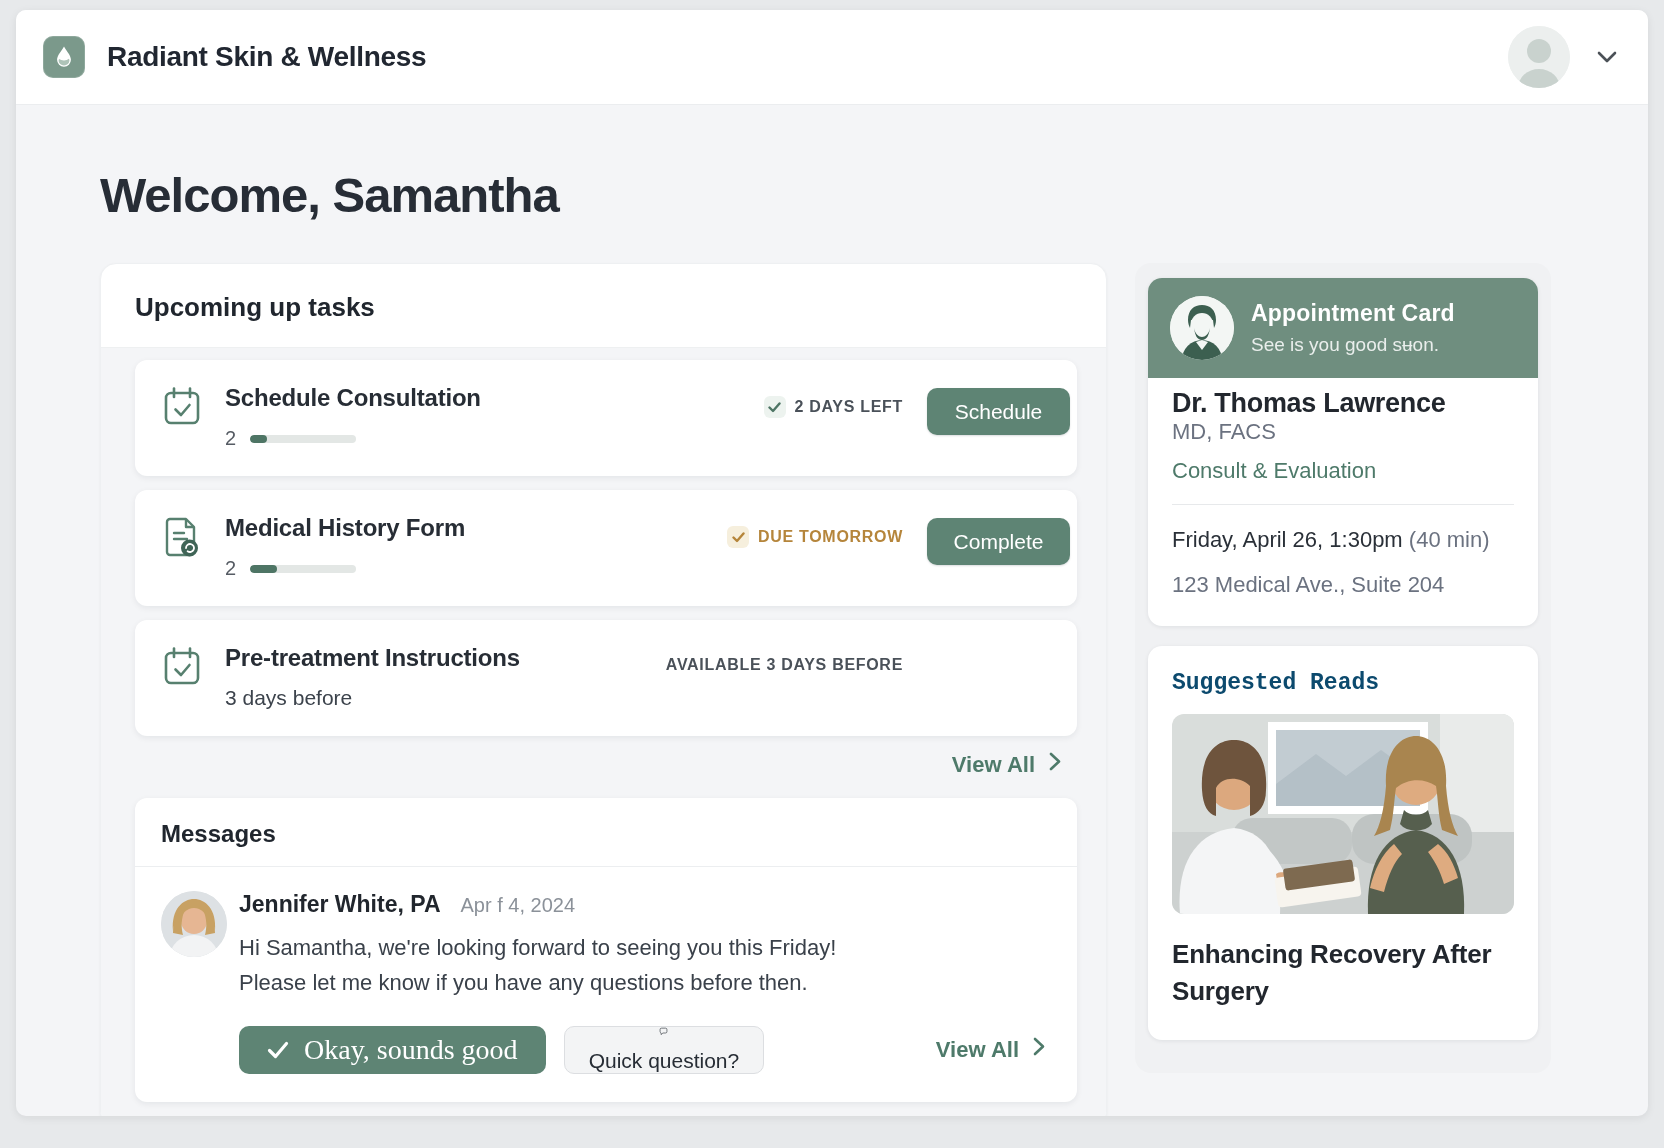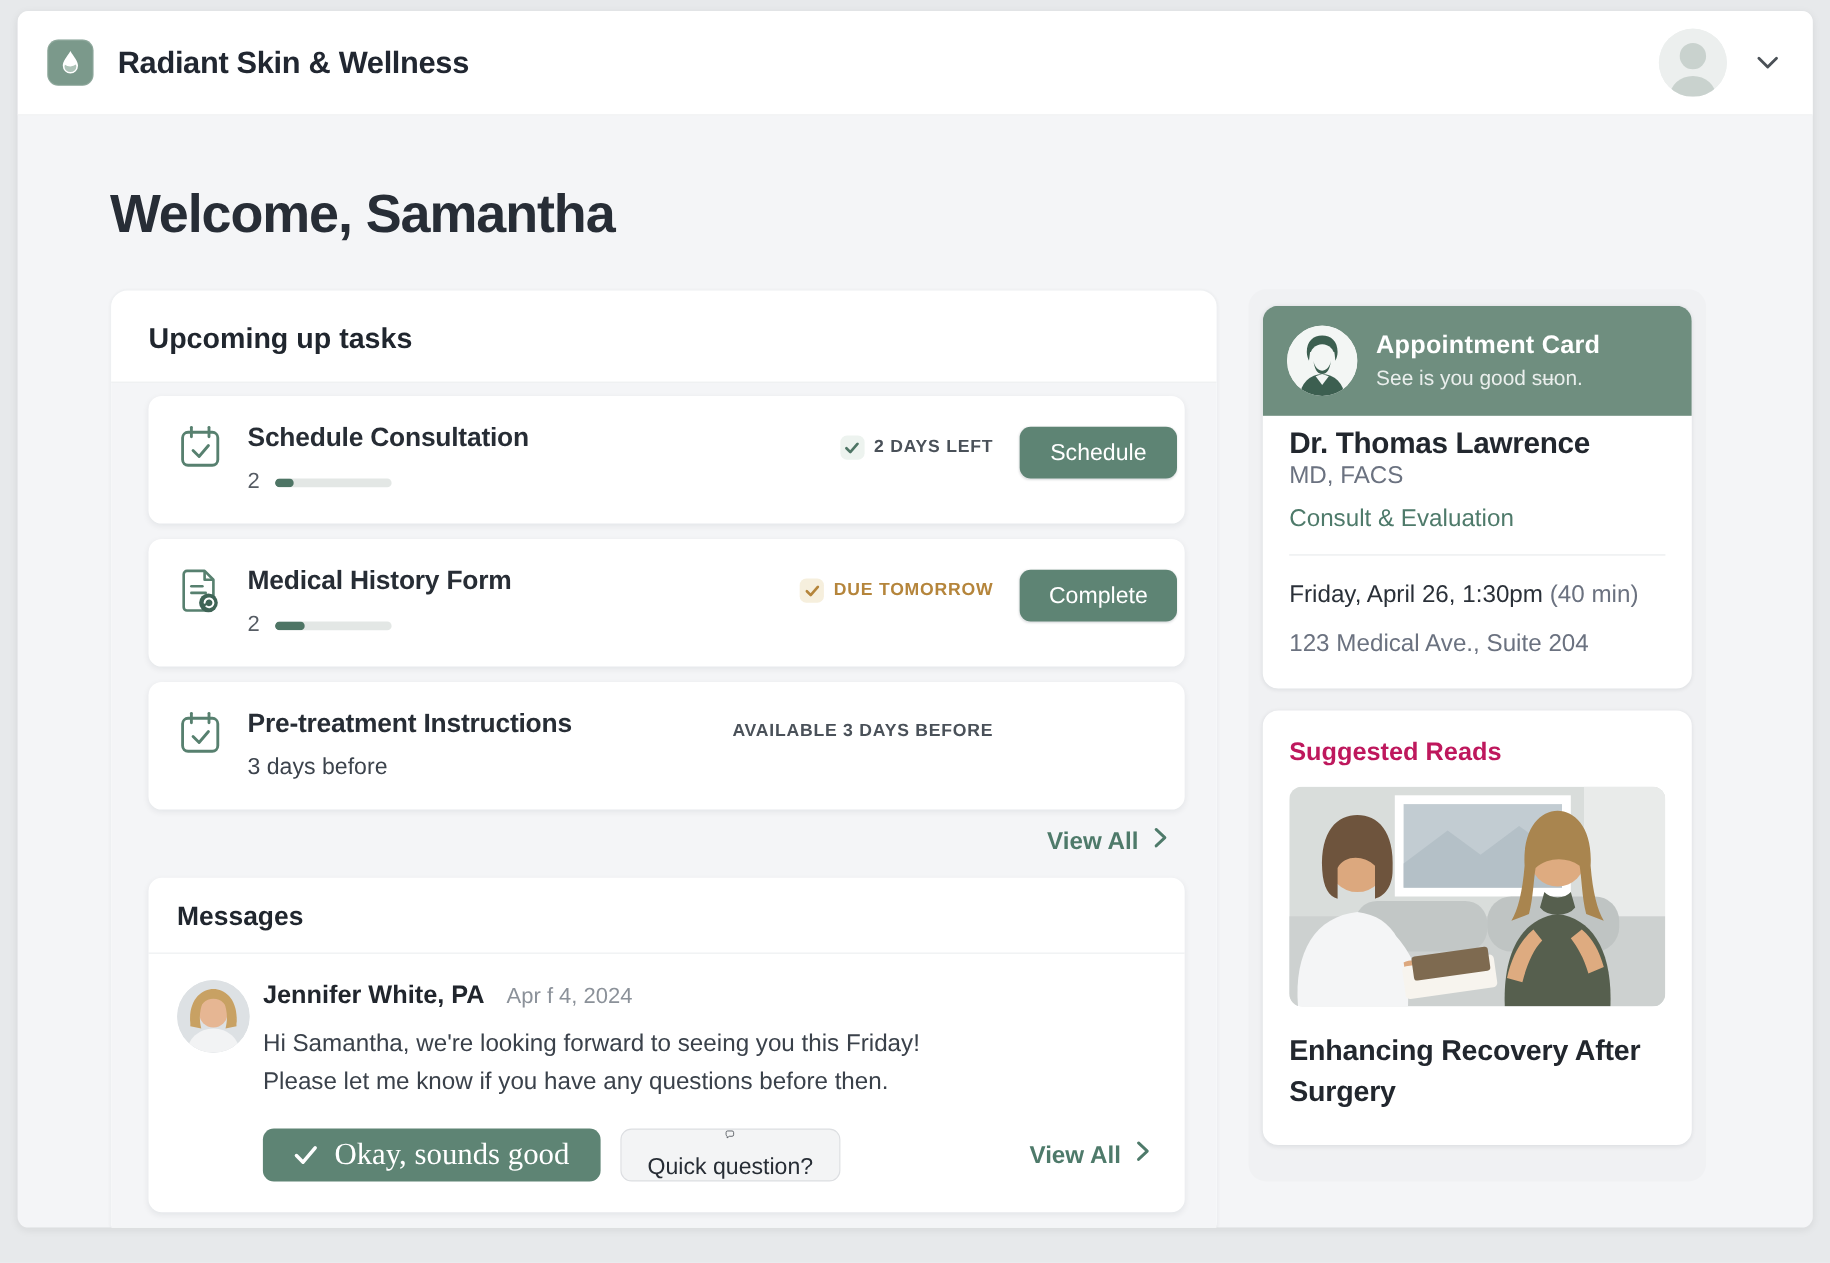--- a/index.html
+++ b/index.html
@@ -113,21 +113,21 @@
   .apt-body{padding:10px 24px 28px;}
   .apt-doctor{font-size:27px;font-weight:600;color:#22272e;letter-spacing:-.3px;}
   .apt-cred{font-size:22px;color:#6b7280;}
   .apt-service{font-size:22px;color:#4e7a6a;margin-top:13px;}
   .apt-divider{border:none;border-top:1px solid #e7e9eb;margin:20px 0 22px;}
   .apt-when{font-size:22px;color:#2a3038;}
   .apt-when .duration{color:#6b7280;}
   .apt-addr{font-size:22px;color:#6b7280;margin-top:19px;}
   
   .reads-card{margin-top:20px;background:#fff;border-radius:14px;box-shadow:0 1px 4px rgba(16,24,40,.08);padding:24px 24px 30px;box-sizing:border-box;}
-  .reads-title{font-size:23px;font-weight:700;color:#be185d;}
+  .reads-title{font-size:23px;font-weight:700;color:#0c4a6e;font-family:Liberation Mono, monospace;}
   .reads-img{margin-top:18px;width:342px;height:200px;border-radius:12px;overflow:hidden;cursor:pointer;}
   .reads-article{font-size:26px;font-weight:600;color:#22272e;margin-top:22px;line-height:37px;letter-spacing:-.2px;}
   svg{display:block;}
 </style>
 </head>
 <body>
 
 <div class="surface">
 
   <header class="app-header">

